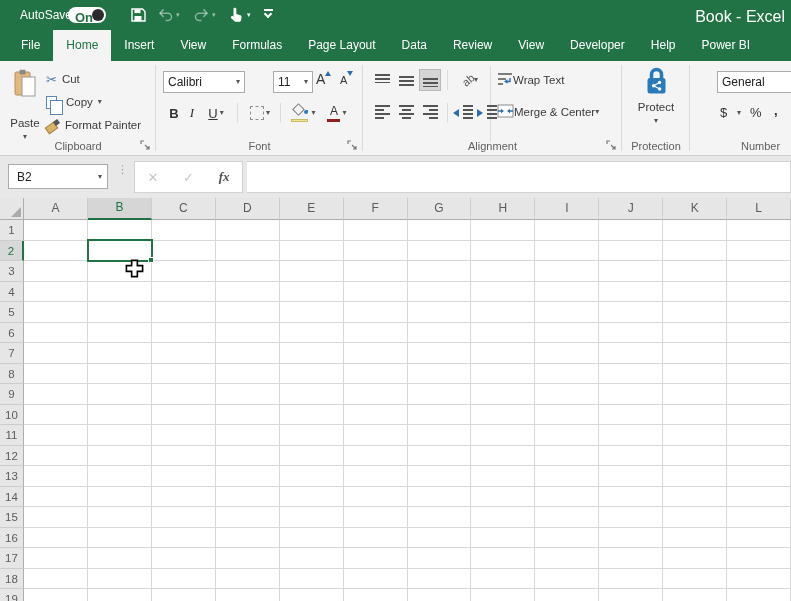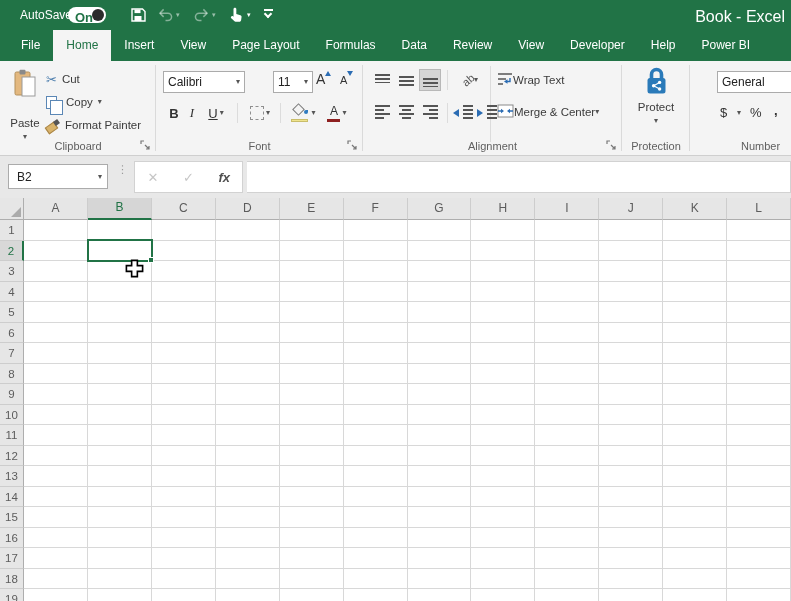--- a/index.html
+++ b/index.html
@@ -109,21 +109,21 @@
   .decimal-ic .val { color:#333; font-size:9px; display:block; }
 
   
   .formulabar { position:absolute; left:0; top:156px; width:791px; height:42px; background:#e8e8e8; }
   .namebox { position:absolute; left:8px; top:8px; width:100px; height:25px; background:#fff; border:1px solid #ababab; display:flex; align-items:center; padding:0 5px 0 8px; font-size:12px; color:#222; }
   .namebox .dd { margin-left:auto; }
   .fdots { position:absolute; left:117px; top:9px; color:#9a9a9a; font-size:11px; line-height:8px; letter-spacing:0; }
   .fpanel { position:absolute; left:134px; top:5px; width:109px; height:32px; background:#fff; border:1px solid #d2d2d2; display:flex; align-items:center; }
   .fbtn2 { width:36px; text-align:center; font-size:13px; }
   .dim { color:#c6c6c6; }
-  .fx { font-family:Liberation Sans, sans-serif; font-style:italic; font-weight:bold; color:#4f4f4f; font-size:13px; }
+  .fx { font-family:Liberation Serif, serif; font-style:italic; font-weight:bold; color:#4f4f4f; font-size:13px; }
   .finput { position:absolute; left:247px; top:5px; width:544px; height:32px; background:#fff; border:1px solid #d2d2d2; border-left:none; font-size:12px; padding:0 6px; outline:none; }
 
   
   .grid { position:absolute; left:0; top:198px; width:791px; height:403px; background:#fff; overflow:hidden; }
   .corner { position:absolute; left:0; top:0; width:24px; height:22px; background:#e6e6e6; border-right:1px solid #aeaeae; border-bottom:1px solid #aeaeae; }
   .corner::after { content:""; position:absolute; right:2px; bottom:2px; width:0; height:0; border-left:10px solid transparent; border-bottom:10px solid #ababab; }
   .colheads { position:absolute; left:24px; top:0; right:0; height:22px; display:flex; }
   .col-header { width:64px; height:22px; background:#e6e6e6; border-right:1px solid #cdcdcd; border-bottom:1px solid #aeaeae; text-align:center; line-height:21px; font-size:12px; color:#5c5c5c; }
   .col-header.sel { background:#d6d6d6; color:#217346; border-bottom:2px solid #217346; line-height:19px; }
   .gridbody { position:absolute; left:0; top:22px; right:0; bottom:0; }
@@ -178,22 +178,22 @@
         <div class="chev"></div>
     </div>
     <div class="wintitle">Book  -  Excel</div>
   </div>
 
   <div class="tabrow">
     <div class="tab">File</div>
     <div class="tab active">Home</div>
     <div class="tab">Insert</div>
     <div class="tab">View</div>
+    <div class="tab">Formulas</div>
     <div class="tab">Page Layout</div>
-    <div class="tab">Formulas</div>
     <div class="tab">Data</div>
     <div class="tab">Review</div>
     <div class="tab">View</div>
     <div class="tab">Developer</div>
     <div class="tab">Help</div>
     <div class="tab">Power BI</div>
   </div>
 
   <div class="ribbon">
 

